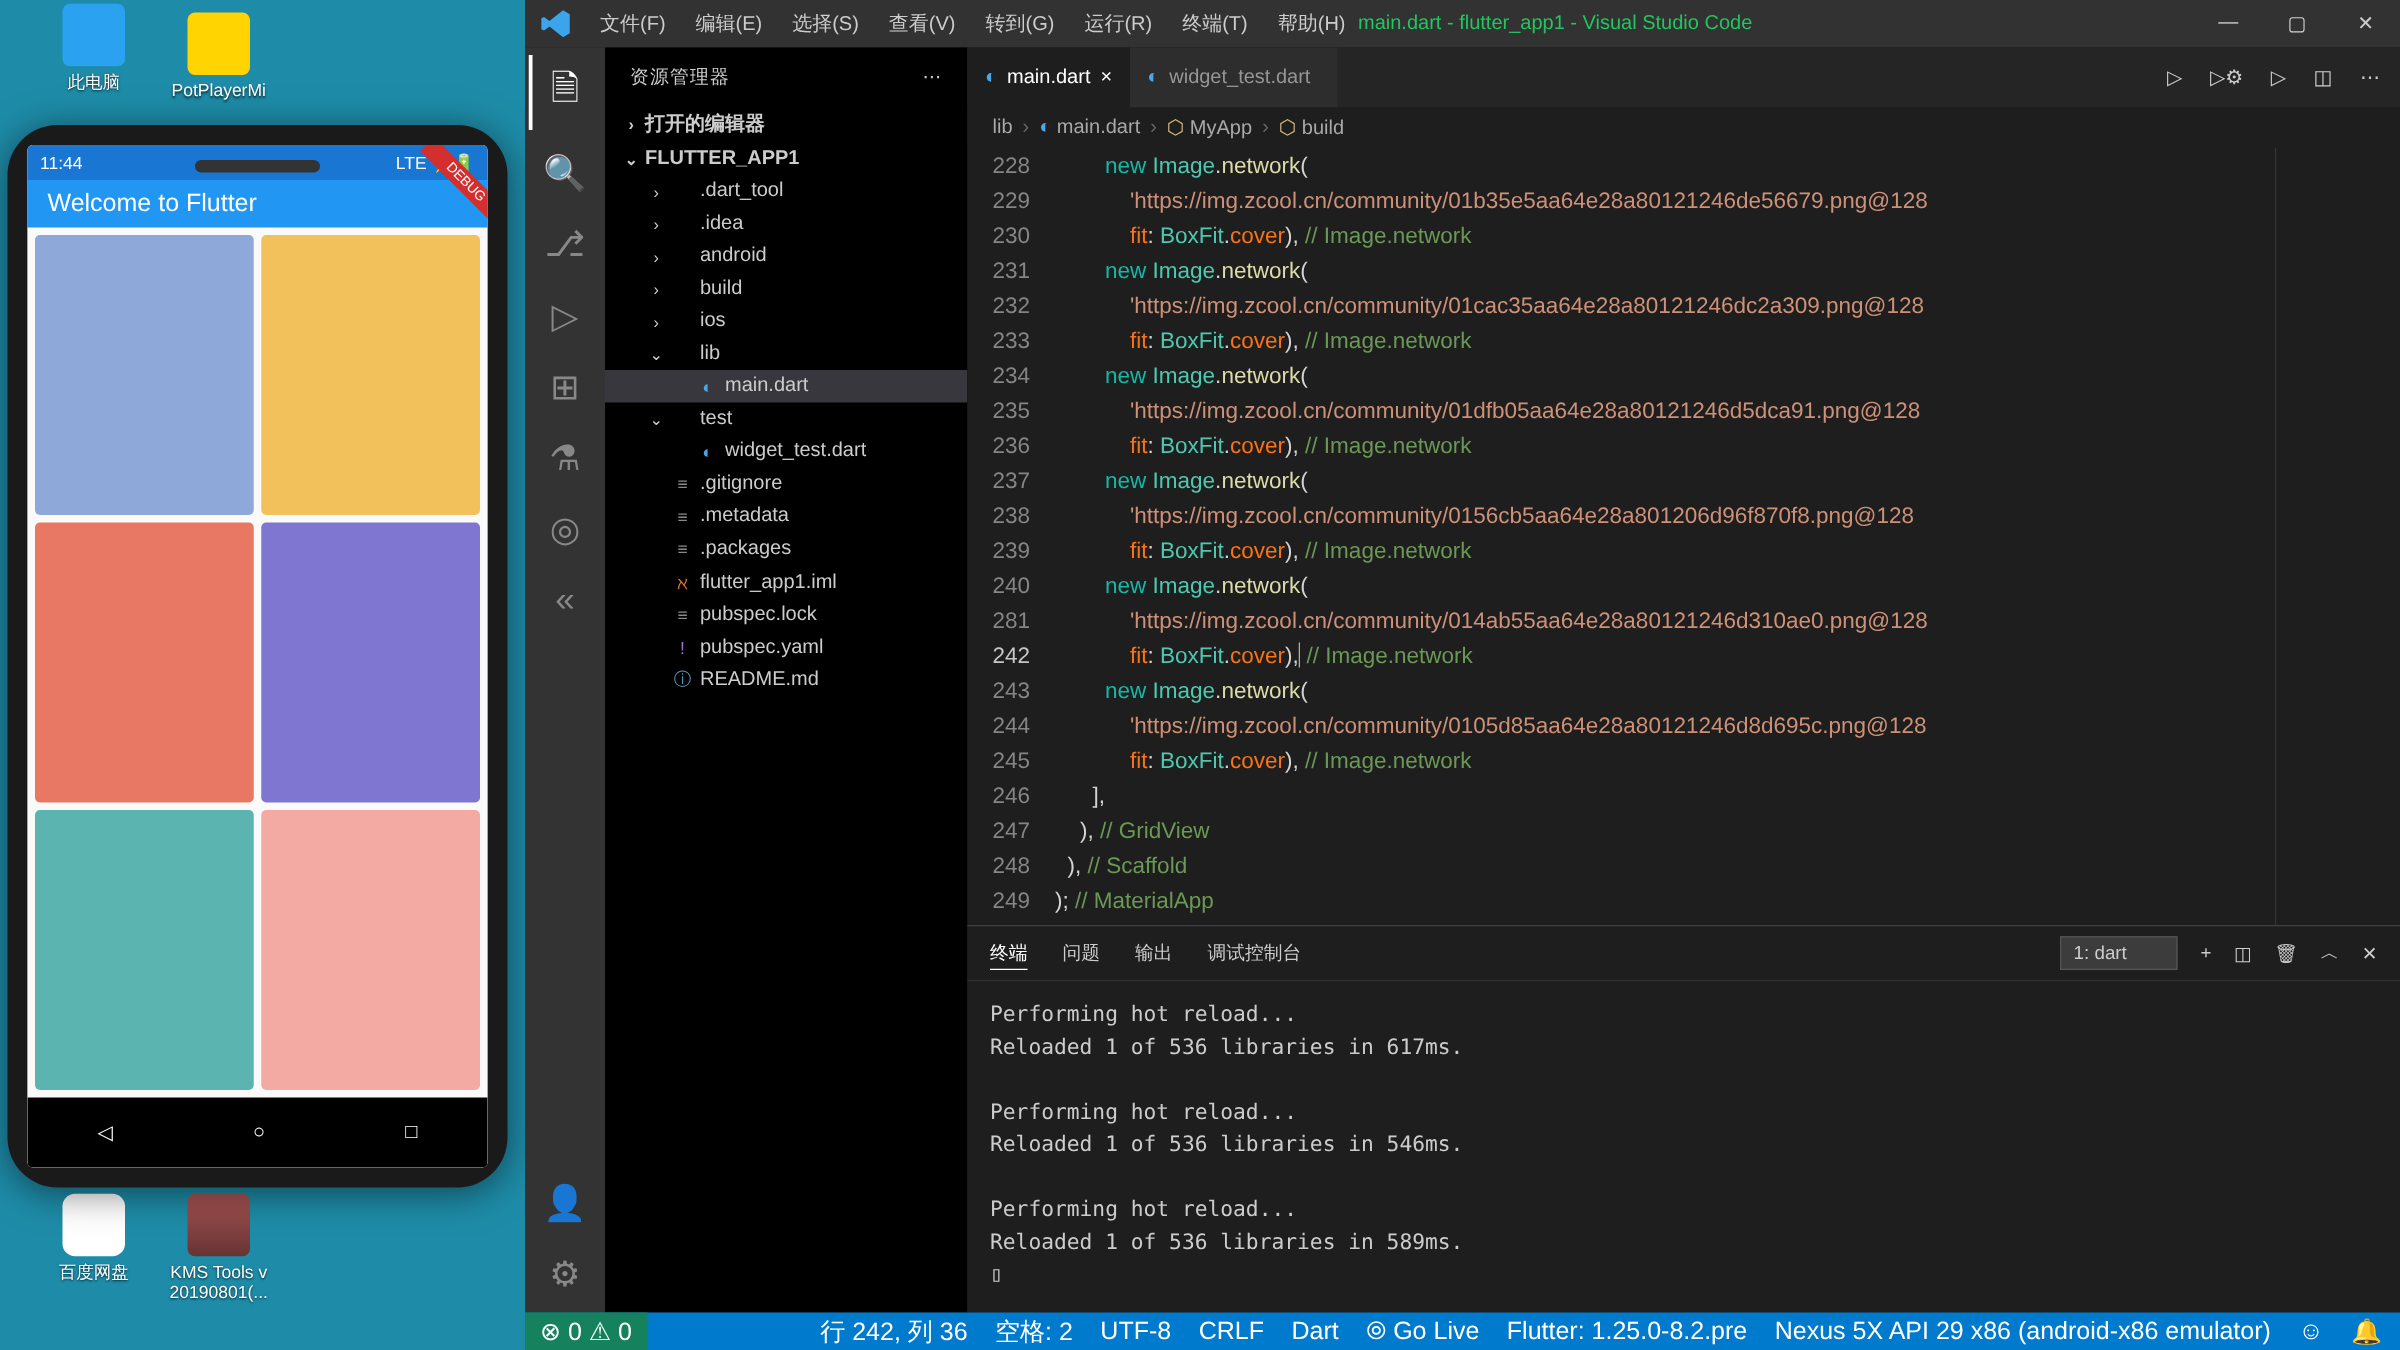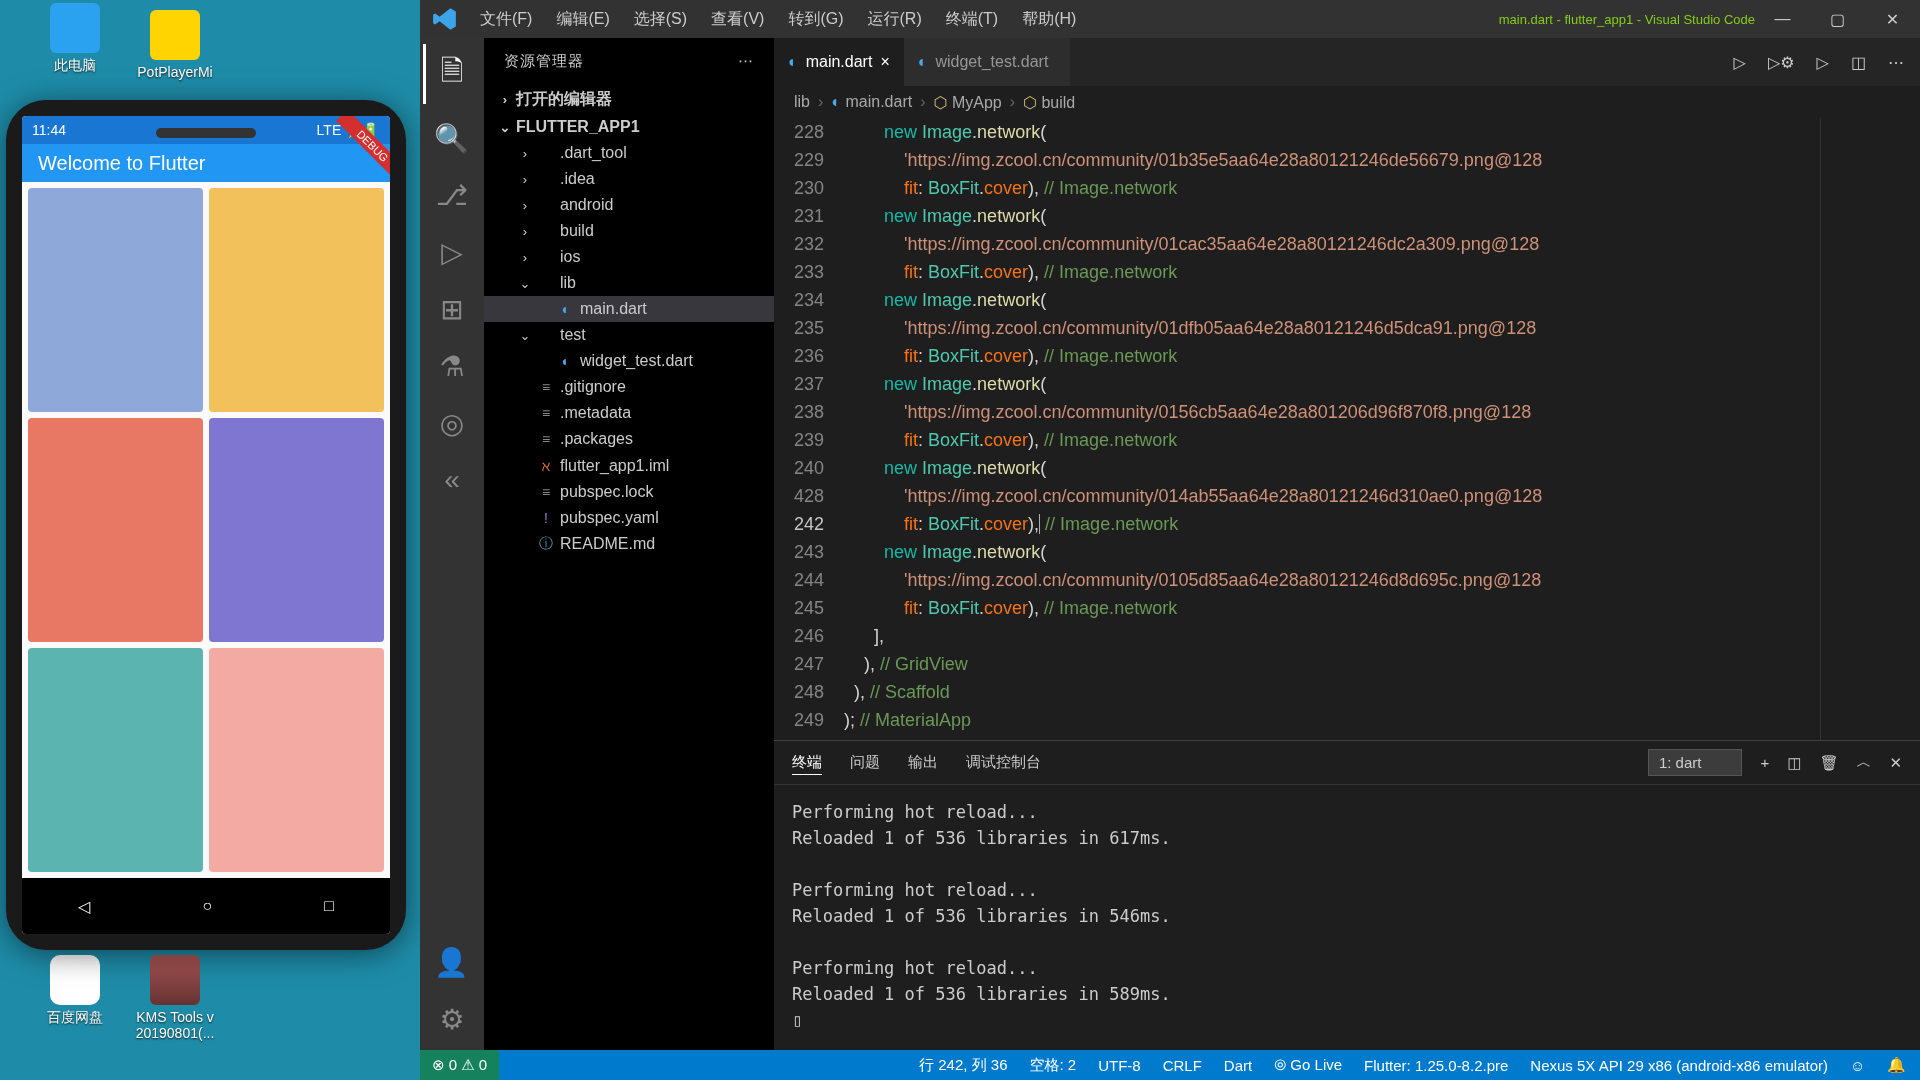--- a/index.html
+++ b/index.html
@@ -22,21 +22,21 @@
 .phone-nav { height: 56px; background: #000; display: flex; justify-content: space-around; align-items: center; color: white; }
 
 
 .vscode { position: absolute; left: 420px; top: 0; right: 0; bottom: 0; background: #1e1e1e; display: flex; flex-direction: column; }
 
 
 .titlebar { height: 38px; background: #323233; display: flex; align-items: center; color: #ccc; font-size: 16px; }
 .vslogo { width: 26px; height: 26px; margin: 0 12px; }
 .menu { display: flex; gap: 4px; }
 .menu-item { padding: 6px 10px; }
-.title-center { flex: 1; text-align: right; color: #84cc16; font-size: 13px; }
+.title-center { flex: 1; text-align: left; color: #22c55e; font-size: 16px; }
 .win-controls { display: flex; }
 .win-btn { width: 55px; text-align: center; font-size: 16px; padding: 8px 0; }
 
 
 .vsbody { flex: 1; display: flex; min-height: 0; }
 .activitybar { width: 64px; background: #333333; display: flex; flex-direction: column; align-items: center; padding-top: 12px; gap: 24px; color: #888; }
 .activitybar .act { font-size: 28px; position: relative; }
 .activitybar .act.active { color: #fff; }
 .activitybar .act.active::before { content: ""; position: absolute; left: -18px; top: -6px; bottom: -6px; width: 3px; background: #fff; }
 
@@ -73,21 +73,21 @@
 .cmt { color: #6a9955; }
 .minimap { width: 100px; background: #1e1e1e; border-left: 1px solid #333; }
 
 .panel { height: 310px; border-top: 1px solid #414141; background: #1e1e1e; display: flex; flex-direction: column; color: #ccc; }
 .panel-tabs { display: flex; align-items: center; padding: 8px 18px; gap: 28px; font-size: 15px; border-bottom: 1px solid #333; }
 .panel-tab.active { color: #fff; border-bottom: 1px solid #fff; padding-bottom: 4px; }
 .panel-right { margin-left: auto; display: flex; align-items: center; gap: 18px; }
 .panel-select { background: #3c3c3c; border: 1px solid #555; color: #ccc; padding: 4px 40px 4px 10px; font-size: 15px; }
 .panel-body { flex: 1; padding: 14px 18px; font-family: Consolas, monospace; font-size: 17px; line-height: 26px; color: #ccc; white-space: pre; }
 
-.statusbar { height: 30px; background: #007acc; color: #fff; display: flex; align-items: center; font-size: 15px; }
+.statusbar { height: 30px; background: #007acc; color: #fff; display: flex; align-items: center; font-size: 20px; }
 .sb-left { display: flex; align-items: center; height: 100%; }
 .sb-err { background: #16825d; padding: 0 12px; height: 100%; display: flex; align-items: center; gap: 8px; }
 .sb-right { margin-left: auto; display: flex; gap: 22px; padding: 0 14px; align-items: center; }
 .sb-item { white-space: nowrap; }
 </style>
 </head>
 <body>
 
 <div class="desktop-icon" style="left:30px;top:3px">
   <div class="ico" style="background:#2aa2f0;border-radius:6px"></div>
@@ -309,21 +309,21 @@
             <div class="ln">231</div>
             <div class="ln">232</div>
             <div class="ln">233</div>
             <div class="ln">234</div>
             <div class="ln">235</div>
             <div class="ln">236</div>
             <div class="ln">237</div>
             <div class="ln">238</div>
             <div class="ln">239</div>
             <div class="ln">240</div>
-            <div class="ln">428</div>
+            <div class="ln">281</div>
             <div class="ln curr">242</div>
             <div class="ln">243</div>
             <div class="ln">244</div>
             <div class="ln">245</div>
             <div class="ln">246</div>
             <div class="ln">247</div>
             <div class="ln">248</div>
             <div class="ln">249</div>
           </div>
         <div class="code" id="code"><div class="cl">        <span class="kw">new</span> <span class="cls">Image</span>.<span class="meth">network</span>(</div><div class="cl">            <span class="str">'https://img.zcool.cn/community/01b35e5aa64e28a80121246de56679.png@128</span></div><div class="cl">            <span class="prop">fit</span>: <span class="cls">BoxFit</span>.<span class="prop">cover</span>), <span class="cmt">// Image.network</span></div><div class="cl">        <span class="kw">new</span> <span class="cls">Image</span>.<span class="meth">network</span>(</div><div class="cl">            <span class="str">'https://img.zcool.cn/community/01cac35aa64e28a80121246dc2a309.png@128</span></div><div class="cl">            <span class="prop">fit</span>: <span class="cls">BoxFit</span>.<span class="prop">cover</span>), <span class="cmt">// Image.network</span></div><div class="cl">        <span class="kw">new</span> <span class="cls">Image</span>.<span class="meth">network</span>(</div><div class="cl">            <span class="str">'https://img.zcool.cn/community/01dfb05aa64e28a80121246d5dca91.png@128</span></div><div class="cl">            <span class="prop">fit</span>: <span class="cls">BoxFit</span>.<span class="prop">cover</span>), <span class="cmt">// Image.network</span></div><div class="cl">        <span class="kw">new</span> <span class="cls">Image</span>.<span class="meth">network</span>(</div><div class="cl">            <span class="str">'https://img.zcool.cn/community/0156cb5aa64e28a801206d96f870f8.png@128</span></div><div class="cl">            <span class="prop">fit</span>: <span class="cls">BoxFit</span>.<span class="prop">cover</span>), <span class="cmt">// Image.network</span></div><div class="cl">        <span class="kw">new</span> <span class="cls">Image</span>.<span class="meth">network</span>(</div><div class="cl">            <span class="str">'https://img.zcool.cn/community/014ab55aa64e28a80121246d310ae0.png@128</span></div><div class="cl">            <span class="prop">fit</span>: <span class="cls">BoxFit</span>.<span class="prop">cover</span>),<span style="border-left:1px solid #aeafad;"></span> <span class="cmt">// Image.network</span></div><div class="cl">        <span class="kw">new</span> <span class="cls">Image</span>.<span class="meth">network</span>(</div><div class="cl">            <span class="str">'https://img.zcool.cn/community/0105d85aa64e28a80121246d8d695c.png@128</span></div><div class="cl">            <span class="prop">fit</span>: <span class="cls">BoxFit</span>.<span class="prop">cover</span>), <span class="cmt">// Image.network</span></div><div class="cl">      ],</div><div class="cl">    ), <span class="cmt">// GridView</span></div><div class="cl">  ), <span class="cmt">// Scaffold</span></div><div class="cl">); <span class="cmt">// MaterialApp</span></div></div>

